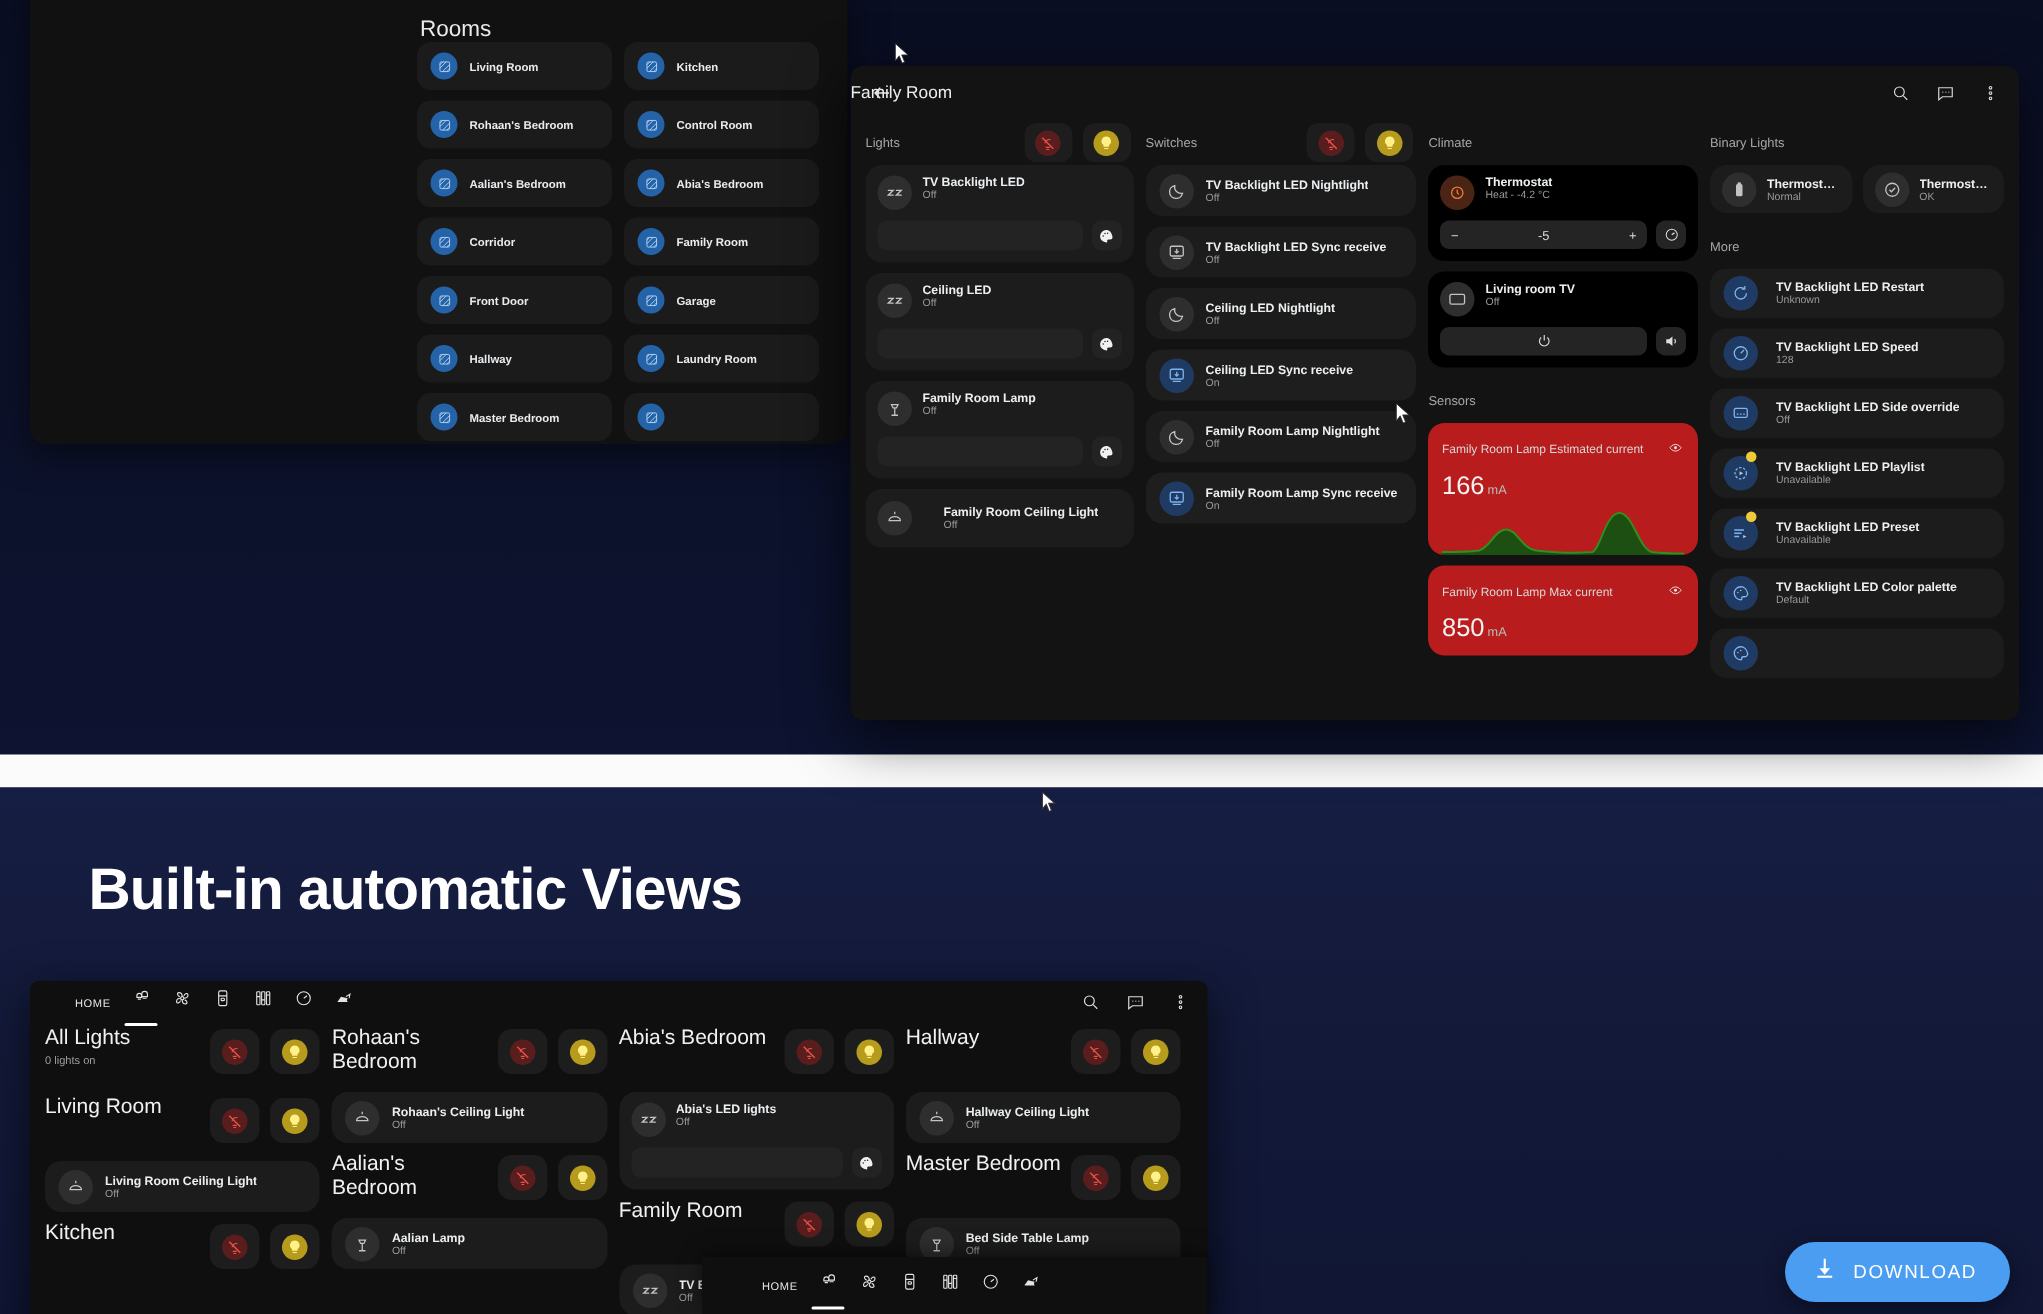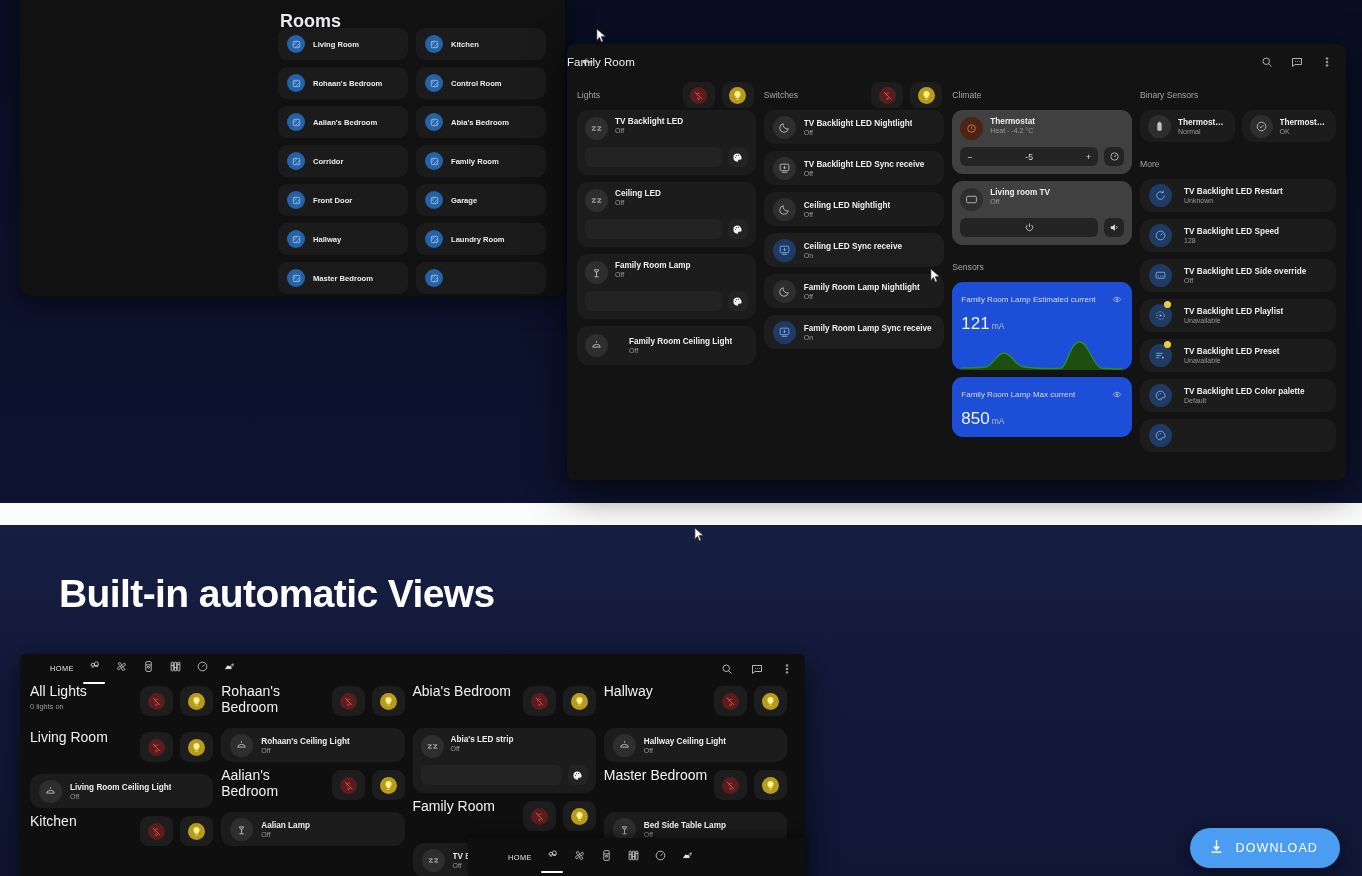--- a/index.html
+++ b/index.html
@@ -42,21 +42,21 @@
   .tile-state { font-size: 7px; color: #9a9a9a; margin-top: 1px; }
 
   
   #rooms-card {
     position: absolute; left: 20px; top: -16px; width: 545px; height: 312px;
     background: #111111; border-radius: 10px; overflow: hidden;
     box-shadow: 0 6px 24px rgba(0,0,0,.55);
   }
   #rooms-title {
     position: absolute; left: 260px; top: 27px;
-    font-size: 18px; color: #e8eaed; font-weight: bold;
+    font-size: 15px; color: #e8eaed; font-weight: normal;
   }
   #rooms-grid {
     position: absolute; left: 258px; top: 44px; width: 268px;
     display: grid; grid-template-columns: 1fr 1fr; gap: 7px 8px;
   }
   .room-tile {
     height: 32px; background: #1b1b1b; border-radius: 9px;
     display: flex; align-items: center; gap: 8px; padding: 0 9px;
   }
   .room-ico {
@@ -131,34 +131,34 @@
   }
   .lt-pal svg { width: 11px; height: 11px; }
   .lt-simple { background: #1c1c1c; border-radius: 11px; margin-bottom: 7px; padding: 8px; display: flex; gap: 21px; align-items: center; }
 
   .sw-card {
     background: #1c1c1c; border-radius: 11px; margin-bottom: 7px;
     height: 34px; display: flex; align-items: center; gap: 8px; padding: 0 9px;
   }
   .sw-card.active { background: #1e1e1e; }
 
-  .cl-card { background: #404040; border-radius: 11px; padding: 7px 8px 8px 8px; margin-bottom: 7px; }
+  .cl-card { background: #000000; border-radius: 11px; padding: 7px 8px 8px 8px; margin-bottom: 7px; }
   .cl-ctrl { display: flex; gap: 6px; align-items: center; margin-top: 7px; }
   .cl-stepper {
     flex: 1; height: 19px; border-radius: 6px; background: #242424;
     display: flex; align-items: center; justify-content: space-between; padding: 0 7px;
   }
   .cl-stepper span { font-size: 8.6px; color: #ddd; }
   .cl-side {
     width: 20px; height: 19px; border-radius: 6px; background: #242424;
     display: flex; align-items: center; justify-content: center;
   }
   .cl-side svg { width: 11px; height: 11px; stroke: #ddd; fill: none; stroke-width: 1.5; }
 
-  .sn-card { background: #1d4ed8; border-radius: 11px; margin-bottom: 7px; padding: 8px 9px 0 9px; overflow: hidden; position: relative; }
+  .sn-card { background: #b91c1c; border-radius: 11px; margin-bottom: 7px; padding: 8px 9px 0 9px; overflow: hidden; position: relative; }
   .sn-head { display: flex; align-items: center; justify-content: space-between; }
   .sn-title { font-size: 8px; color: #d8d8d8; }
   .sn-eye svg { width: 12px; height: 9px; }
   .sn-val { margin-top: 6px; font-size: 17px; color: #f2f2f2; font-weight: 300; }
   .sn-val small { font-size: 8.5px; color: #bbb; margin-left: 2px; }
   .sn-graph { margin-top: 4px; height: 32px; position: relative; }
   .sn-graph svg { display: block; width: 100%; height: 32px; }
 
   .bs-row { display: flex; gap: 7px; margin-bottom: 7px; }
   .bs-card {
@@ -681,21 +681,21 @@
         </div>
         <div id="sensors-list">
             <div class="sn-card">
               <div class="sn-head">
                 <span class="sn-title">Family Room Lamp Estimated current</span>
                 <span class="sn-eye"><svg viewBox="0 0 24 24" style="stroke:#e6e6e6;fill:none;stroke-width:1.7">
                     <path d="M2 12s4-6 10-6 10 6 10 6-4 6-10 6-10-6-10-6z"></path>
                     <circle cx="12" cy="12" r="2.6" fill="#e6e6e6" stroke="none"></circle>
                   </svg></span>
               </div>
-              <div class="sn-val"><span>121</span><small>mA</small></div>
+              <div class="sn-val"><span>166</span><small>mA</small></div>
               <div class="sn-graph">
                 <svg viewBox="0 0 180 32" preserveAspectRatio="none">
                   <path d="M0,30 C12,30 20,30 28,29 C36,27 40,15 48,15 C56,15 60,28 70,29 C90,31 100,31 112,30 C118,28 122,4 132,4 C142,4 146,27 156,30 C166,31 174,31 180,31 L180,32 L0,32 Z" fill="#1d4f13"></path>
                   <path d="M0,30 C12,30 20,30 28,29 C36,27 40,15 48,15 C56,15 60,28 70,29 C90,31 100,31 112,30 C118,28 122,4 132,4 C142,4 146,27 156,30 C166,31 174,31 180,31" fill="none" stroke="#2f8f1f" stroke-width="1.4"></path>
                 </svg>
               </div>
             </div>
             <div class="sn-card">
               <div class="sn-head">
                 <span class="sn-title">Family Room Lamp Max current</span>
@@ -705,21 +705,21 @@
                   </svg></span>
               </div>
               <div class="sn-val"><span>850</span><small>mA</small></div>
               <div style="height:8px"></div>
             </div>
           </div>
       </div>
 
       <div class="fd-col col-binary">
         <div class="sec-head">
-          <span class="sec-title">Binary Sensors</span>
+          <span class="sec-title">Binary Lights</span>
         </div>
         <div class="bs-row" id="binary-row">
             <div class="bs-card">
               <span class="tile-ico">
                 <svg viewBox="0 0 24 24">
                   <rect x="8" y="5" width="8" height="15" rx="2" fill="#c4c4c4" stroke="none"></rect>
                   <rect x="10" y="3" width="4" height="2" fill="#c4c4c4" stroke="none"></rect>
                 </svg>
               </span>
               <span class="tile-txt">
@@ -1110,21 +1110,21 @@
             </div>
             <div class="av-ent-lg">
               <div class="lt-top">
                 <span class="tile-ico">
                   <svg viewBox="0 0 24 24">
                     <path d="M4 9h6l-6 6h6" stroke-linecap="round"></path>
                     <path d="M14 9h6l-6 6h6" stroke-linecap="round"></path>
                   </svg>
                 </span>
                 <span class="tile-txt">
-                  <div class="tile-name">Abia's LED strip</div>
+                  <div class="tile-name">Abia's LED lights</div>
                   <div class="tile-state">Off</div>
                 </span>
               </div>
               <div class="lt-row2">
                 <div class="lt-slider"></div>
                 <div class="lt-pal">
                   <svg viewBox="0 0 24 24" style="fill:#f0f0f0;stroke:none">
                     <path d="M12 3a9 9 0 0 0 0 18c1.3 0 1.8-.9 1.4-1.8-.4-1.2.5-2.3 1.8-2.3h2.2A3.8 3.8 0 0 0 21 12.5C20.2 6.9 16.5 3 12 3zM7.6 12.6a1.1 1.1 0 1 1 0-2.2 1.1 1.1 0 0 1 0 2.2zm2.6-3.6a1.1 1.1 0 1 1 0-2.2 1.1 1.1 0 0 1 0 2.2zm3.8-.3a1.1 1.1 0 1 1 0-2.2 1.1 1.1 0 0 1 0 2.2z"></path>
                   </svg>
                 </div>

